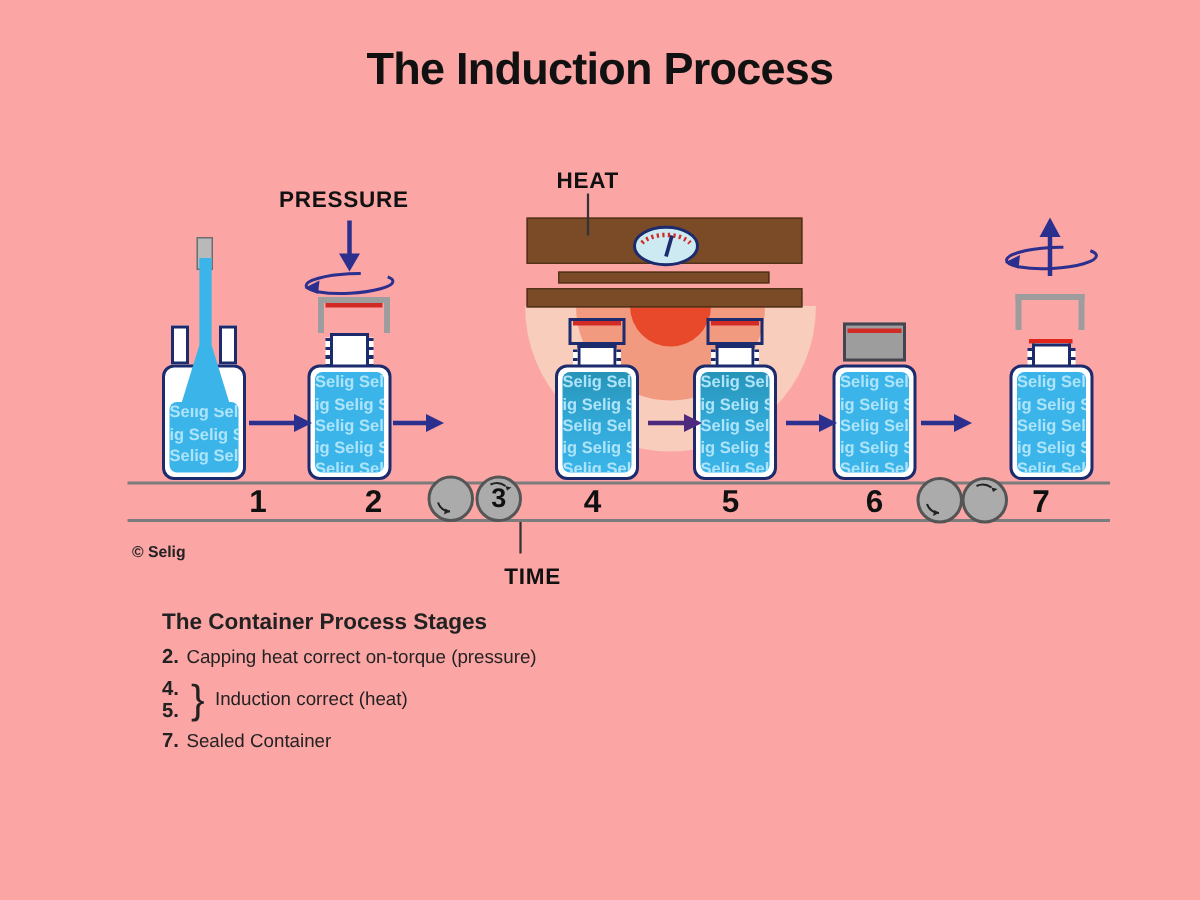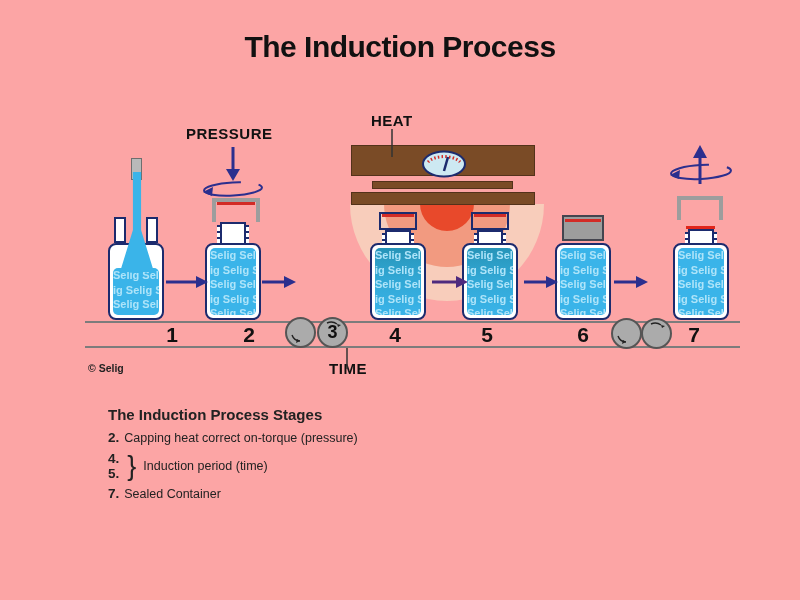--- a/index.html
+++ b/index.html
@@ -66,21 +66,21 @@
 </style>
 </head>
 <body>
 
 <div class="page">
 
   <div class="title">The Induction Process</div>
 
   <div class="lbl" style="left:186px; top:125px;">PRESSURE</div>
   <div class="lbl" style="left:371px; top:112px;">HEAT</div>
-  <div class="lbl" style="left:322px; top:360px; width:52px; text-align:center;">TIME</div>
+  <div class="lbl" style="left:322px; top:376px; width:52px; text-align:right;">TIME</div>
 
   <svg class="abs" style="left:348px; top:204px;" width="198" height="100" viewBox="0 0 198 100">
     <path d="M2 0 A97 97 0 0 0 196 0 Z" fill="#f8cdbb"></path>
     <path d="M36 0 A63 63 0 0 0 162 0 Z" fill="#f29a80"></path>
     <path d="M72 0 A27 27 0 0 0 126 0 Z" fill="#e8492b"></path>
   </svg>
 
   <div class="bar" style="left:351px; top:145px; width:184px; height:31px;"></div>
   <div class="bar" style="left:372px; top:181px; width:141px; height:8px;"></div>
   <div class="bar" style="left:351px; top:192px; width:184px; height:13px;"></div>
@@ -262,30 +262,30 @@
       <line x1="524" y1="282" x2="546" y2="282" stroke="#2b2f8e" stroke-width="3"></line>
       <polygon points="546,276 546,288 558,282" fill="#2b2f8e"></polygon>
     </g>
     <g>
       <line x1="614" y1="282" x2="636" y2="282" stroke="#2b2f8e" stroke-width="3"></line>
       <polygon points="636,276 636,288 648,282" fill="#2b2f8e"></polygon>
     </g>
   </svg>
 
   <div class="legend">
-    <div class="legend-title">The Induction Process Stages</div>
+    <div class="legend-title">The Container Process Stages</div>
     <div class="li">
       <b>2.</b><span>Capping heat correct on-torque (pressure)</span>
     </div>
     <div class="li brace-row">
       <div class="brace-nums">
         <b>4.</b>
         <b>5.</b>
       </div>
       <span class="brace-glyph">}</span>
-      <span>Induction period (time)</span>
+      <span>Induction correct (heat)</span>
     </div>
     <div class="li">
       <b>7.</b><span>Sealed Container</span>
     </div>
   </div>
 
 </div>
 
 </body></html>

